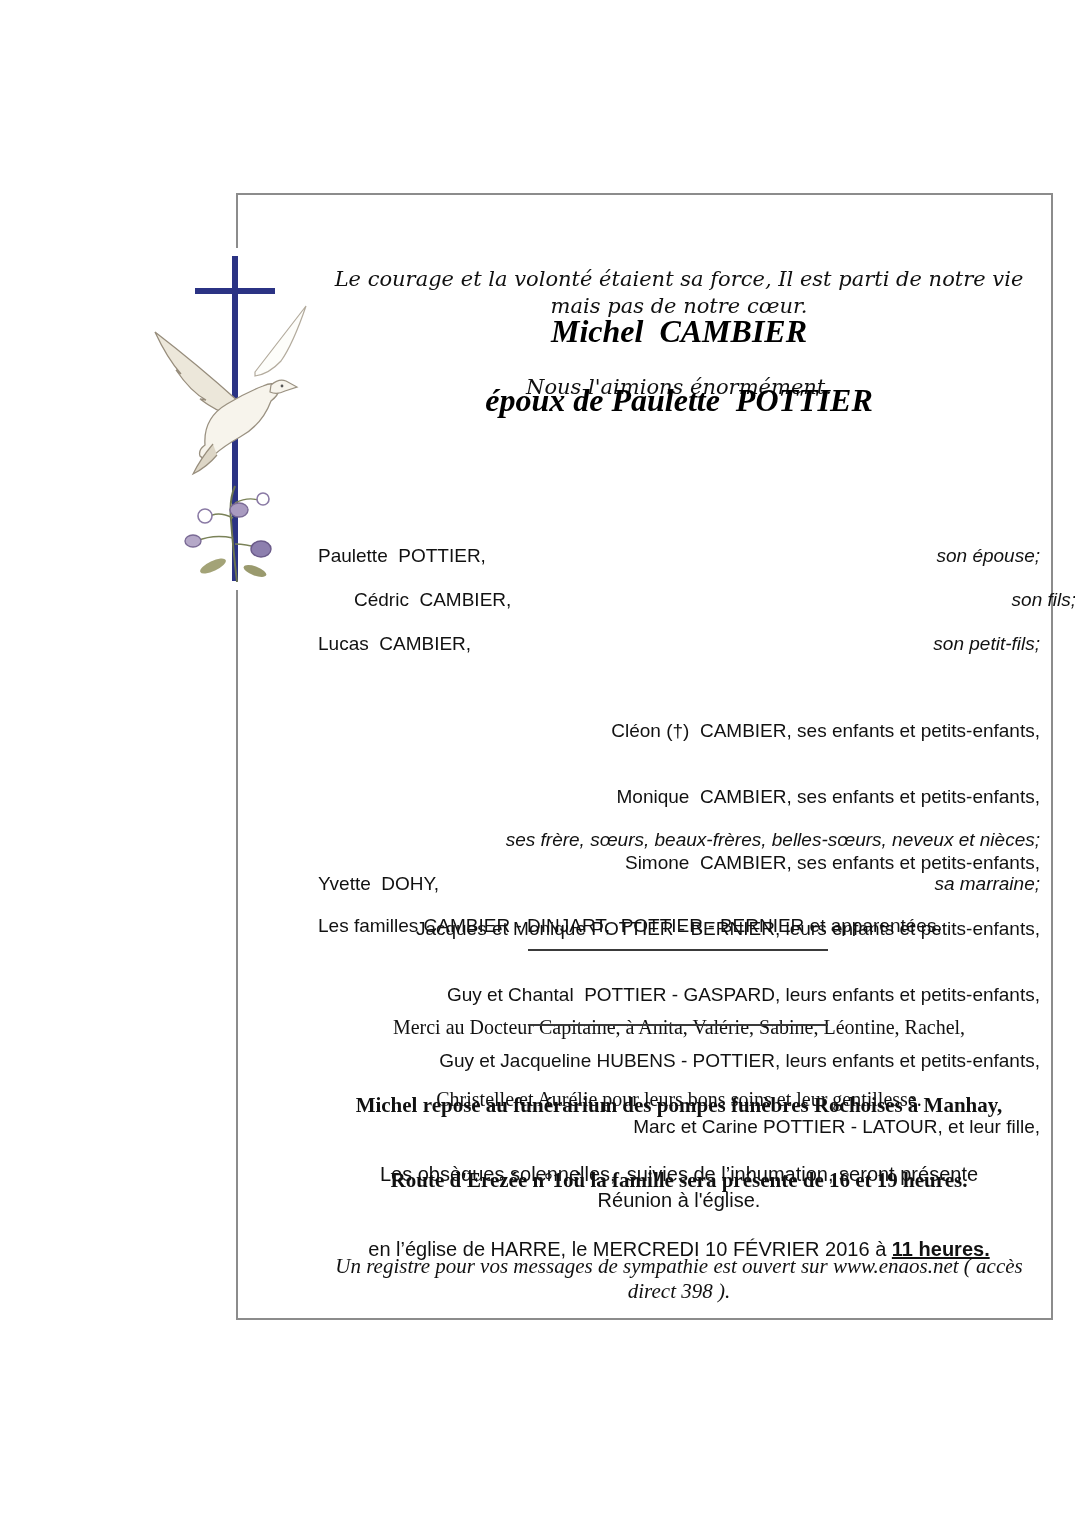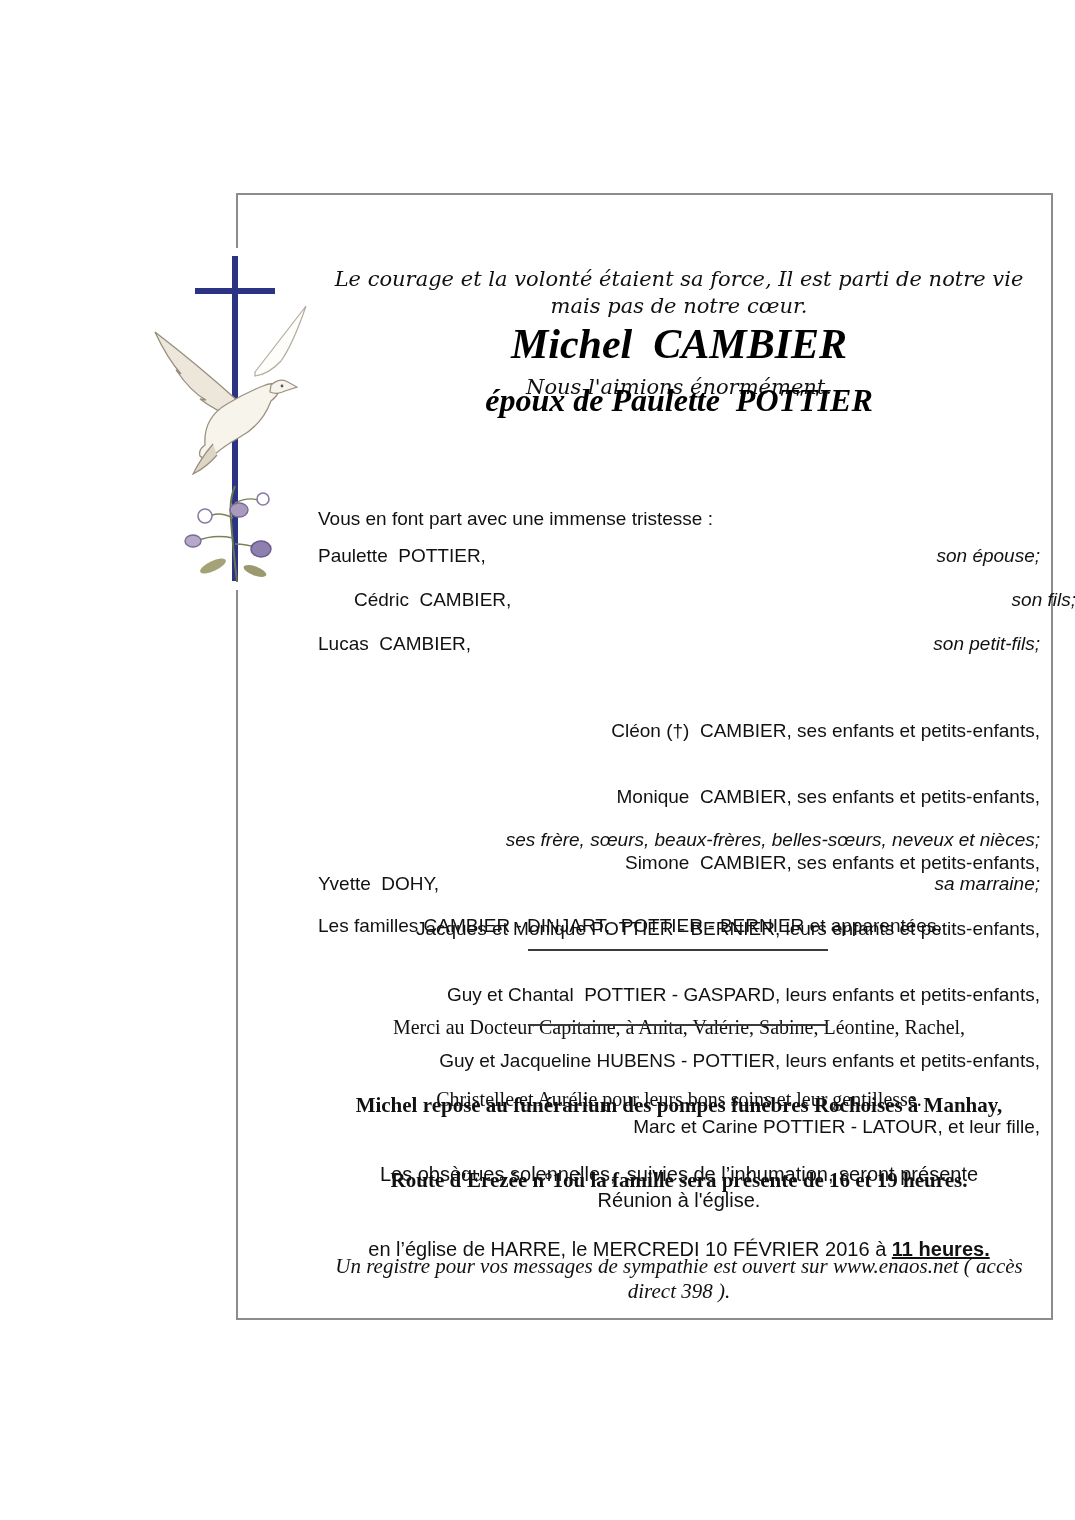--- a/index.html
+++ b/index.html
@@ -92,25 +92,24 @@
         <circle cx="120" cy="251" r="6" fill="#ffffff" stroke="#8a7aa5" stroke-width="1.6"></circle>
         <ellipse cx="96" cy="262" rx="9" ry="7" fill="#a99bc0" stroke="#7a6a95" stroke-width="1.4"></ellipse>
         <ellipse cx="50" cy="293" rx="8" ry="6" fill="#b5a8c8" stroke="#7a6a95" stroke-width="1.4"></ellipse>
         <ellipse cx="118" cy="301" rx="10" ry="8" fill="#8d7fae" stroke="#6b5b8a" stroke-width="1.4"></ellipse>
         <ellipse cx="70" cy="318" rx="14" ry="5" fill="#a3a377" transform="rotate(-25 70 318)"></ellipse>
         <ellipse cx="112" cy="323" rx="12" ry="4.5" fill="#9a9a6e" transform="rotate(20 112 323)"></ellipse>
       </g>
     </svg>
   </div>
 
-  <div class="abs col center h-serif" style="top:320px;font-size:42px;">Michel  CAMBIER</div>
+  <div class="abs col center h-serif" style="top:313px;font-size:32px;">Michel  CAMBIER</div>
   <div class="abs col center h-serif" style="top:382px;font-size:32px;">époux de Paulette  POTTIER</div>
 
 
-  <div class="abs col sans19" style="top:508px;">Vous en font part avec une immense tristesse :</div>
 
   <div class="abs col sans19 row" style="top:545px;">
     <span>Paulette  POTTIER,</span>
     <span class="rel-label">son épouse;</span>
   </div>
   <div class="abs col sans19 row" style="top:589px;margin-left:36px;">
     <span>Cédric  CAMBIER,</span>
     <span class="rel-label">son fils;</span>
   </div>
   <div class="abs col sans19 row" style="top:633px;">

